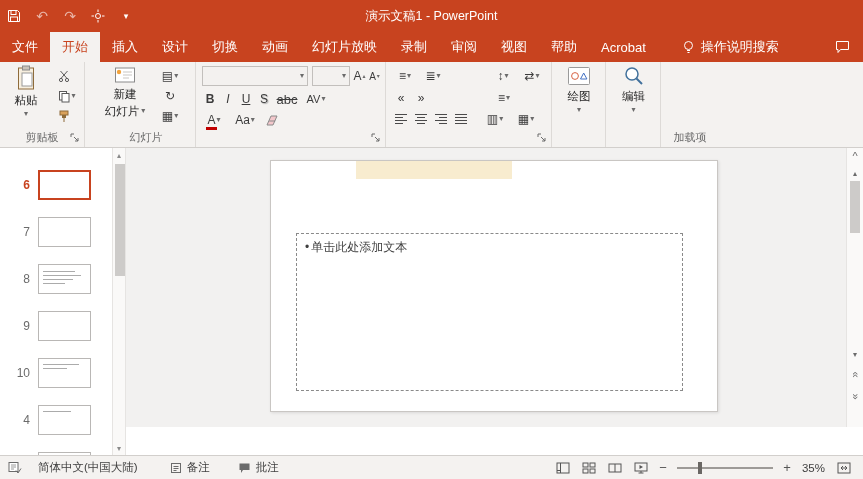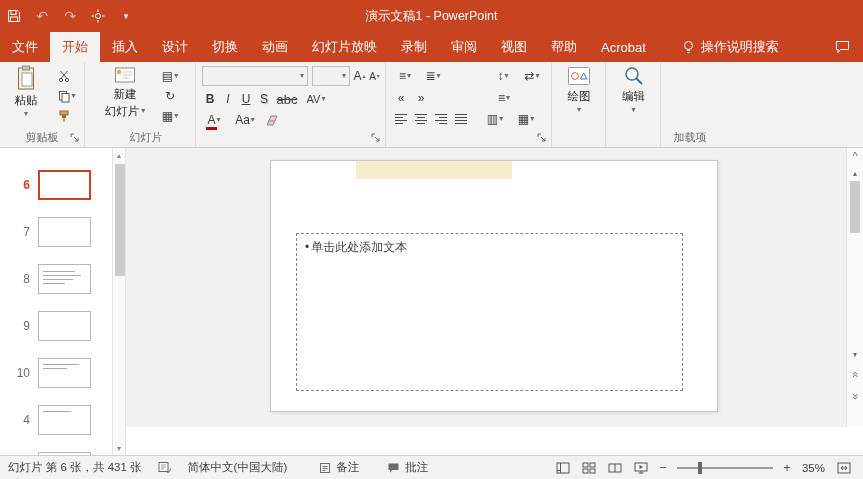--- a/index.html
+++ b/index.html
@@ -486,23 +486,20 @@
         <span class="rot90">«</span>
       </div>
     <div class="railbtn" id="nextSlide">
         <span class="rot90">»</span>
       </div>
   </div>
 
 
   <div id="status">
     <div class="sitem">
-        <span>幻灯片 第 6 张，共 431 张</span>
-      </div>
-    <div class="sitem">
       <span>
         <svg width="14" height="13" viewBox="0 0 14 13">
             <rect x="1" y="1.5" width="9" height="9" fill="#fff" stroke="#6b6b6b"></rect>
             <path d="M3 4h5M3 6h5M3 8h3" stroke="#9a9a9a"></path>
             <path d="M8 9.5l2 2.5 3-4.5" fill="none" stroke="#6b6b6b"></path>
           </svg>
       </span>
     </div>
     <div class="sitem">
         <span>简体中文(中国大陆)</span>

